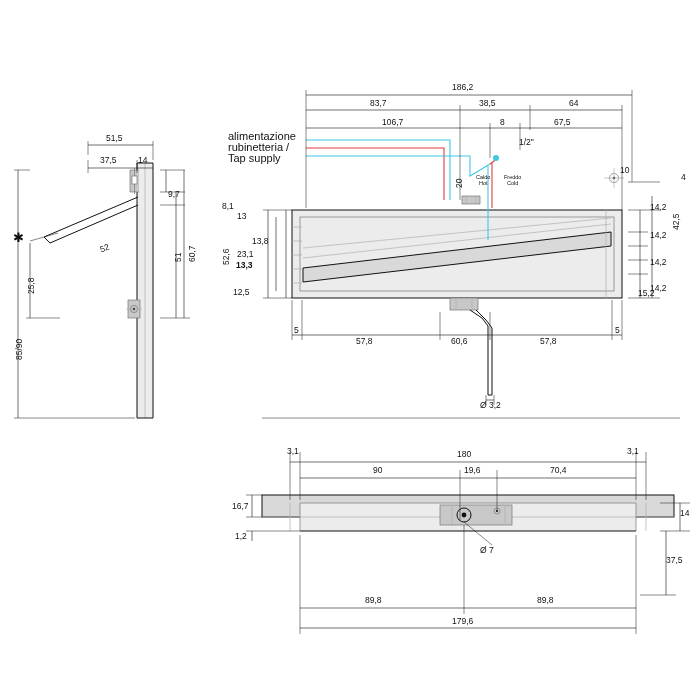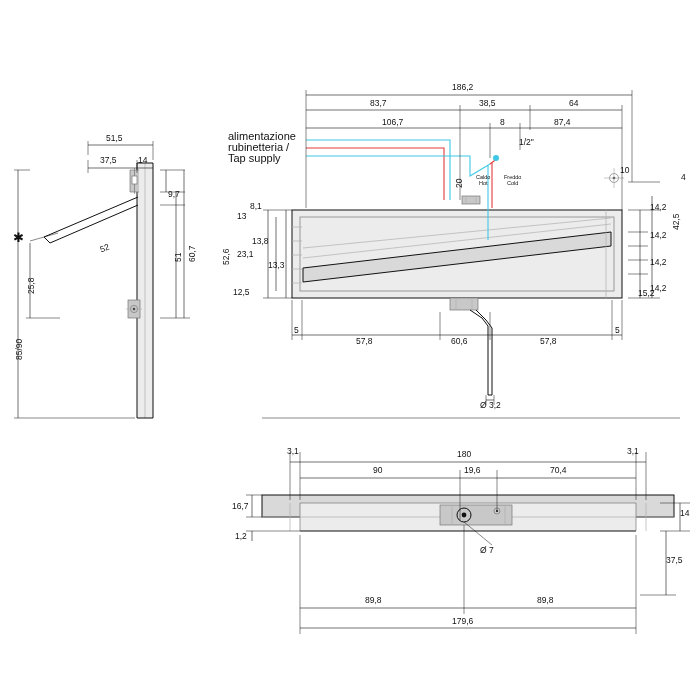--- a/index.html
+++ b/index.html
@@ -241,37 +241,37 @@
   <div class="dimv" style="left:27px;top:294px;">25,8</div>
   <div class="dimv" style="left:15px;top:360px;">85/90</div>
   <div class="lbl" style="left:13px;top:232px;font-size:13px;">✱</div>
 
   <div class="dim" style="left:452px;top:83px;">186,2</div>
   <div class="dim" style="left:370px;top:99px;">83,7</div>
   <div class="dim" style="left:479px;top:99px;">38,5</div>
   <div class="dim" style="left:569px;top:99px;">64</div>
   <div class="dim" style="left:382px;top:118px;">106,7</div>
   <div class="dim" style="left:500px;top:118px;">8</div>
-  <div class="dim" style="left:554px;top:118px;">87,4</div>
+  <div class="dim" style="left:554px;top:118px;">67,5</div>
   <div class="dimv" style="left:455px;top:188px;">20</div>
   <div class="dim" style="left:620px;top:166px;">10</div>
   <div class="dim" style="left:681px;top:173px;">4</div>
   <div class="lbl" style="left:519px;top:137px;font-size:8.5px;">1/2"</div>
   <div class="lbl" style="left:228px;top:131px;">alimentazione
 rubinetteria /
 Tap supply</div>
   <div class="tiny" style="left:476px;top:174px;">Caldo
 Hot</div>
   <div class="tiny" style="left:504px;top:174px;">Freddo
 Cold</div>
 
-  <div class="dim" style="left:222px;top:202px;margin-left:28px;">8,1</div>
+  <div class="dim" style="left:222px;top:202px;">8,1</div>
   <div class="dim" style="left:237px;top:212px;">13</div>
   <div class="dim" style="left:252px;top:237px;">13,8</div>
-  <div class="dim" style="left:268px;top:261px;">13,3</div>
+  <div class="dim" style="left:236px;top:261px;font-weight:bold;">13,3</div>
   <div class="dim" style="left:237px;top:250px;">23,1</div>
   <div class="dimv" style="left:222px;top:265px;">52,6</div>
   <div class="dim" style="left:233px;top:288px;">12,5</div>
 
   <div class="dim" style="left:650px;top:203px;">14,2</div>
   <div class="dim" style="left:650px;top:231px;">14,2</div>
   <div class="dim" style="left:650px;top:258px;">14,2</div>
   <div class="dim" style="left:650px;top:284px;">14,2</div>
   <div class="dim" style="left:638px;top:289px;">15,2</div>
   <div class="dimv" style="left:672px;top:230px;">42,5</div>

